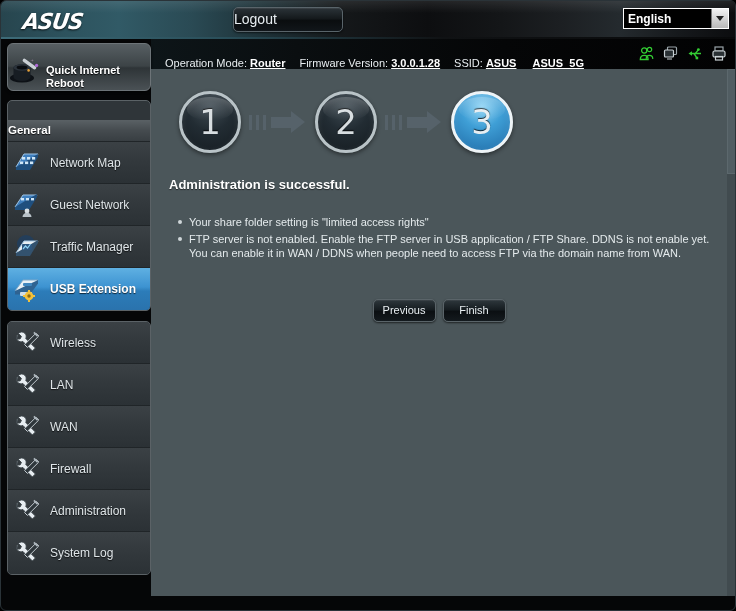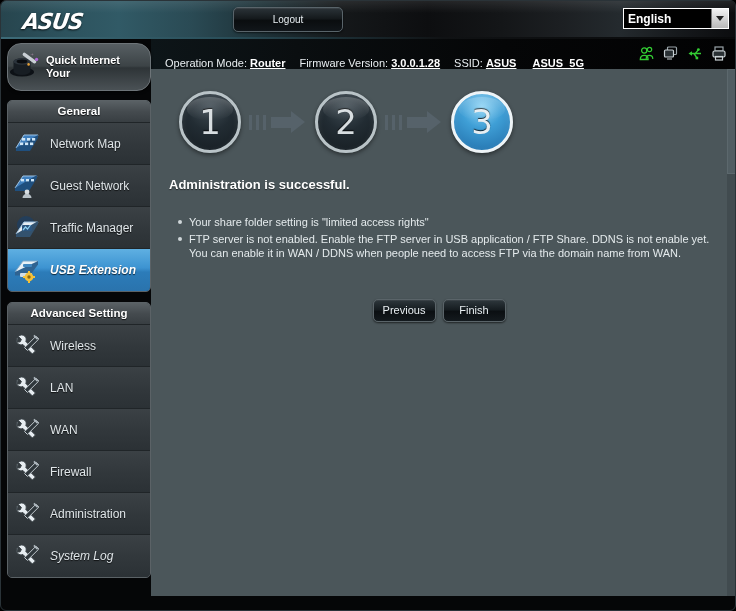--- a/index.html
+++ b/index.html
@@ -43,21 +43,21 @@
     font-size: 21px; font-weight: bold; font-style: italic;
     letter-spacing: -1px; color: #fff;
     font-family: "DejaVu Sans", sans-serif;
     transform: skewX(-8deg) scaleY(1.05);
     text-shadow: 0 1px 2px rgba(0,0,0,.8);
   }
   .topbtn {
     position: absolute; top: 6px; height: 25px; width: 110px;
     background: linear-gradient(180deg, #2b3338 0%, #151a1d 45%, #0a0d0f 55%, #11161a 100%);
     border: 1px solid #59646a; border-radius: 5px;
-    color: #e8eef2; font-size: 10px; line-height: 23px; text-align: center;
+    color: #e8eef2; font-size: 14px; line-height: 23px; text-align: left;
     cursor: pointer;
     box-shadow: 0 1px 2px rgba(0,0,0,.6), inset 0 1px 0 rgba(255,255,255,.07);
   }
   #btn-logout { left: 232px; }
   #btn-reboot { left: 362px; }
   #lang-select {
     position: absolute; right: 8px; top: 7px;
     width: 106px; height: 21px;
     background: #000; border: 1px solid #fff;
     display: flex; align-items: center; cursor: pointer; font-weight: bold;
@@ -92,48 +92,49 @@
     position: absolute; right: 10px; top: 6px;
     display: flex; align-items: center; gap: 8px;
   }
   #info-icons .ic { width: 16px; height: 17px; cursor: pointer; }
 
   
   #sidebar {
     position: absolute; left: 6px; top: 42px; width: 144px;
   }
   .qis {
-    position: relative; height: 48px; border-radius: 14px;
+    position: relative; height: 48px; border-radius: 6px;
     background: linear-gradient(180deg, #575f63 0%, #3c4346 48%, #2e3437 52%, #4a5155 100%);
     border: 1px solid #6d7478;
-    display: flex; align-items: center; cursor: pointer;
+    display: flex; align-items: flex-end; cursor: pointer;
     box-shadow: 0 1px 3px rgba(0,0,0,.7);
   }
   .qis .qis-txt {
     color: #fff; font-size: 11px; font-weight: bold; line-height: 13px;
     margin-left: 4px; text-shadow: 0 1px 1px rgba(0,0,0,.9);
   }
   .group {
     margin-top: 9px; border: 1px solid #5b6266; border-radius: 5px;
     background: #2f3539; overflow: hidden;
   }
   .group-title {
-    height: 22px; line-height: 21px; text-align: center;
+    height: 22px; line-height: 21px; text-align: left;
     color: #fff; font-size: 11.5px; font-weight: bold;
     background: linear-gradient(180deg, #5a6165 0%, #454b4f 50%, #383e42 100%);
     border-bottom: 1px solid #202528;
     text-shadow: 0 1px 1px rgba(0,0,0,.8);
+    margin-top: 19px;
   }
   .nav-item {
     position: relative; height: 42px; display: flex; align-items: center;
     border-bottom: 1px solid #202528;
     background: linear-gradient(180deg, #3b4145 0%, #32383c 50%, #2b3135 100%);
     cursor: pointer;
   }
-  .nav-item:last-child { border-bottom: none; font-style: italic; }
+  .nav-item:last-child { border-bottom: none; }
   .nav-item .label {
     color: #dfe5e8; font-size: 12px; margin-left: 4px;
     text-shadow: 0 1px 1px rgba(0,0,0,.7);
   }
   .nav-item.active {
     background: linear-gradient(180deg, #5fb0e2 0%, #3d93d1 45%, #2c7cb9 55%, #2a73ad 100%);
     border-bottom-color: #1c5d91;
   }
   .nav-item.active .label { font-weight: bold; color: #fff; }
   .nav-item .icowrap {
@@ -293,21 +294,21 @@
           <ellipse cx="14" cy="11.5" rx="8.5" ry="3.2" fill="#2b333b"></ellipse>
           <ellipse cx="14" cy="11.5" rx="5.4" ry="1.9" fill="#090c10"></ellipse>
           <rect x="16" y="2" width="16" height="3.4" rx="1.6" fill="#c9cfd4" transform="rotate(36 16 2)"></rect>
           <path d="M22 4.4l2 .1.1 2 .1-2 2-.1-2-.1-.1-2-.1 2z" fill="#f2b6e8"></path>
           <circle cx="28.6" cy="9.4" r="1.6" fill="#b06ad8"></circle>
           <circle cx="20.6" cy="14.4" r="1.3" fill="#e4a03a"></circle>
         </svg>
       </span>
       <span class="qis-txt">
         <span>Quick Internet</span><br>
-        <span>Your</span>
+        <span>Reboot</span>
       </span>
     </div>
 
     <div class="group">
       <div class="group-title">General</div>
 
       <div class="nav-item">
         <span class="icowrap">
           <svg width="30" height="26" viewBox="0 0 30 26">
             <path d="M4 17L12 4h14L18 17z" fill="#3f7fbe" stroke="#9fc4e4" stroke-width="1"></path>
@@ -368,21 +369,20 @@
                 <rect x="8" y="4" width="3" height="2"></rect>
               </g>
             </g>
           </svg>
         </span>
         <span class="label">USB Extension</span>
       </div>
     </div>
 
     <div class="group" style="margin-top:10px">
-      <div class="group-title">Advanced Setting</div>
 
       <div class="nav-item">
         <span class="icowrap">
           <svg width="30" height="26" viewBox="0 0 30 26">
             <path d="M6 4c-2 1.6-2.1 4.6-.2 6.5 1.4 1.4 3.4 1.7 5 .9l9.6 9.6 3-3L13.8 8.4c.8-1.6.5-3.7-.9-5.1C11 1.4 8 1.5 6.4 3.5l3 3-1.3 2.4L5.4 9z" fill="#e7edf1" stroke="#3a4247" stroke-width="1"></path>
             <path d="M24 3.2L12.6 14.6l2.8 2.8L26.8 6z" fill="#2e363b" stroke="#c3cbd0" stroke-width="1"></path>
             <path d="M22.5 1.8l3.7 3.7-1.2 1.2-3.7-3.7z" fill="#aeb7bd"></path>
           </svg>
         </span>
         <span class="label">Wireless</span>

